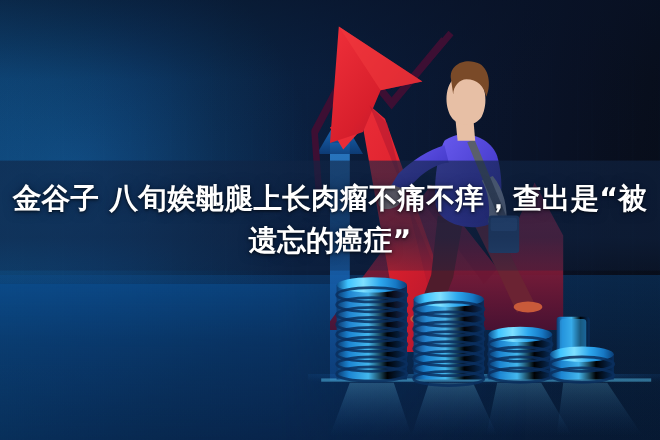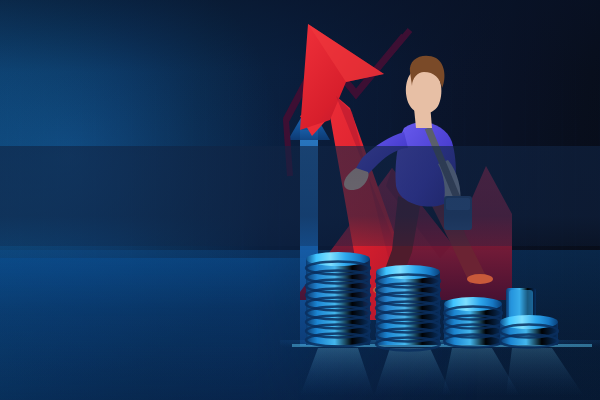--- a/index.html
+++ b/index.html
@@ -284,14 +284,15 @@
       <rect x="506" y="288" width="30" height="40" rx="3" fill="url(#gCoinBody)" opacity=".95"></rect>
       <rect x="509" y="290" width="24" height="36" rx="3" fill="#2ea2e8" opacity=".55"></rect>
       <rect x="500" y="322" width="58" height="23" fill="url(#gCoinBody)" opacity=".95"></rect>
       <ellipse cx="529" cy="322" rx="29" ry="7" fill="url(#gCoinTop)"></ellipse>
       <ellipse cx="529" cy="331" rx="29" ry="6.5" fill="none" stroke="#0a2f5e" stroke-width="2.5" opacity=".85"></ellipse>
       <ellipse cx="529" cy="341" rx="29" ry="6.5" fill="none" stroke="#0a2f5e" stroke-width="2.5" opacity=".85"></ellipse>
     </g>
   </svg>
 
   <div class="headline-band"></div>
+  <div class="headline">金谷子 八旬娭毑腿上长肉瘤不痛不痒，查出是“被遗忘的癌症”</div>
 
 </div>
 
 </body></html>

